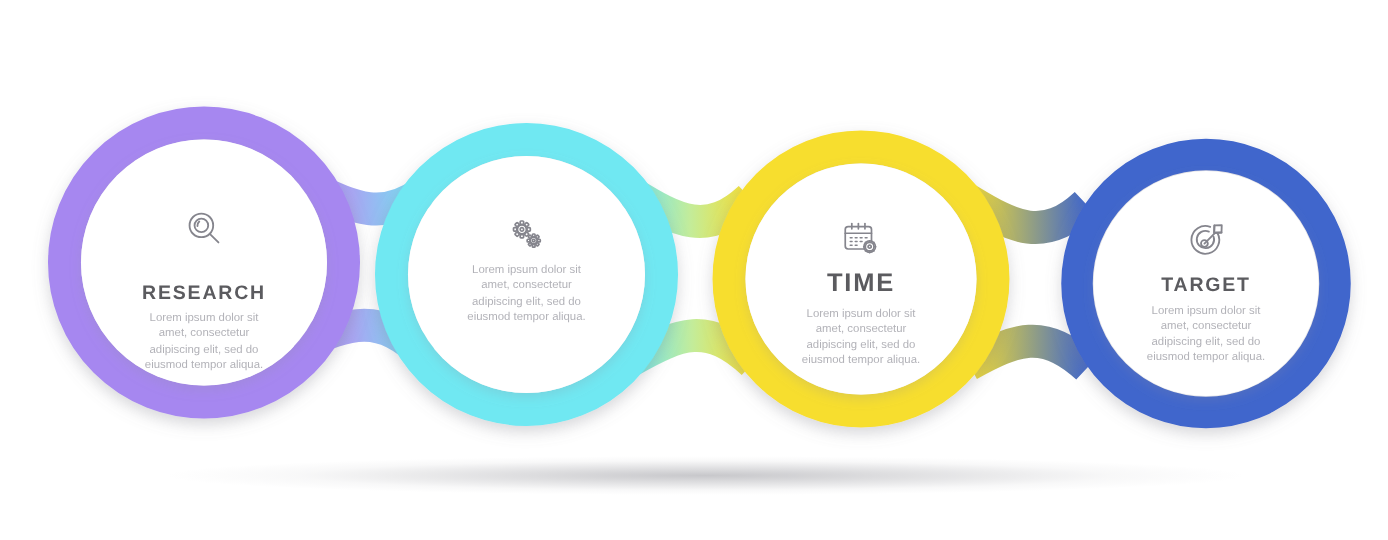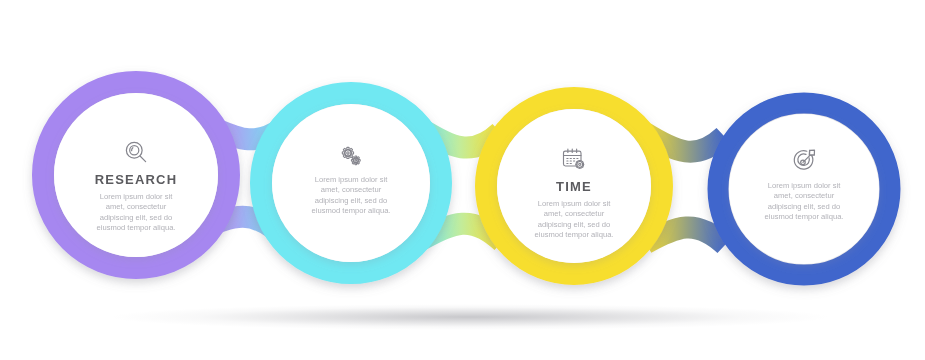--- a/index.html
+++ b/index.html
@@ -131,21 +131,21 @@
 
     <div class="card" style="left:56px; top:138px; width:160px;">
       <span class="icon-wrap">
         <svg width="28" height="28" viewBox="0 0 32 32" fill="none" stroke="#85858d" stroke-width="1.4" stroke-linecap="round" stroke-linejoin="round">
           <circle cx="14" cy="14" r="9"></circle>
           <circle cx="14" cy="14" r="5.2"></circle>
           <path d="M12.4 11.1 a4 4 0 0 0 -1.4 3.4"></path>
           <line x1="20.6" y1="20.6" x2="27" y2="27"></line>
         </svg>
       </span>
-      <div class="card-title" style="font-size:13px; margin-top:6px;">RESEARCH</div>
+      <div class="card-title" style="font-size:13px; margin-top:21px;">RESEARCH</div>
       <div class="card-desc" style="font-size:7.6px; line-height:10.4px; margin-top:5px;">
         <div>Lorem ipsum dolor sit</div>
         <div>amet, consectetur</div>
         <div>adipiscing elit, sed do</div>
         <div>eiusmod tempor aliqua.</div>
       </div>
     </div>
 
     <div class="card" style="left:271px; top:142px; width:160px;">
       <span class="icon-wrap">
@@ -217,40 +217,41 @@
               <line x1="-4.6" y1="0" x2="-3.4" y2="0"></line>
               <line x1="3.4" y1="0" x2="4.6" y2="0"></line>
               <line x1="-3.3" y1="-3.3" x2="-2.4" y2="-2.4"></line>
               <line x1="2.4" y1="2.4" x2="3.3" y2="3.3"></line>
               <line x1="2.4" y1="-2.4" x2="3.3" y2="-3.3"></line>
               <line x1="-3.3" y1="3.3" x2="-2.4" y2="2.4"></line>
             </g>
           </g>
         </svg>
       </span>
-      <div class="card-title" style="font-size:13px; margin-top:6px;">TIME</div>
+      <div class="card-title" style="font-size:17px; margin-top:6px;">TIME</div>
       <div class="card-desc" style="font-size:7.6px; line-height:10.4px; margin-top:5px;">
         <div>Lorem ipsum dolor sit</div>
         <div>amet, consectetur</div>
         <div>adipiscing elit, sed do</div>
         <div>eiusmod tempor aliqua.</div>
       </div>
     </div>
 
     <div class="card" style="left:724px; top:148px; width:160px;">
       <span class="icon-wrap">
         <svg width="28" height="28" viewBox="0 0 32 32" fill="none" stroke="#85858d" stroke-width="1.4" stroke-linecap="round" stroke-linejoin="round">
           <path d="M24.6 8.2 a10.6 10.6 0 1 1 -5.4 -4.5"></path>
           <path d="M21.8 11.2 a6.6 6.6 0 1 1 -3.6 -3.9"></path>
           <circle cx="14.8" cy="16.4" r="2.6"></circle>
           <line x1="14.8" y1="16.4" x2="25.6" y2="5.6"></line>
           <path d="M22.4 2.6 L22.2 8.2 L27.8 8 L28 2.4 Z" fill="#ffffff"></path>
           <path d="M22.4 2.6 L22.2 8.2 L27.8 8"></path>
         </svg>
       </span>
+      <div class="card-title" style="font-size:13px; margin-top:6px;">TARGET</div>
       <div class="card-desc" style="font-size:7.6px; line-height:10.4px; margin-top:5px;">
         <div>Lorem ipsum dolor sit</div>
         <div>amet, consectetur</div>
         <div>adipiscing elit, sed do</div>
         <div>eiusmod tempor aliqua.</div>
       </div>
     </div>
 
   </div>
 </div>

